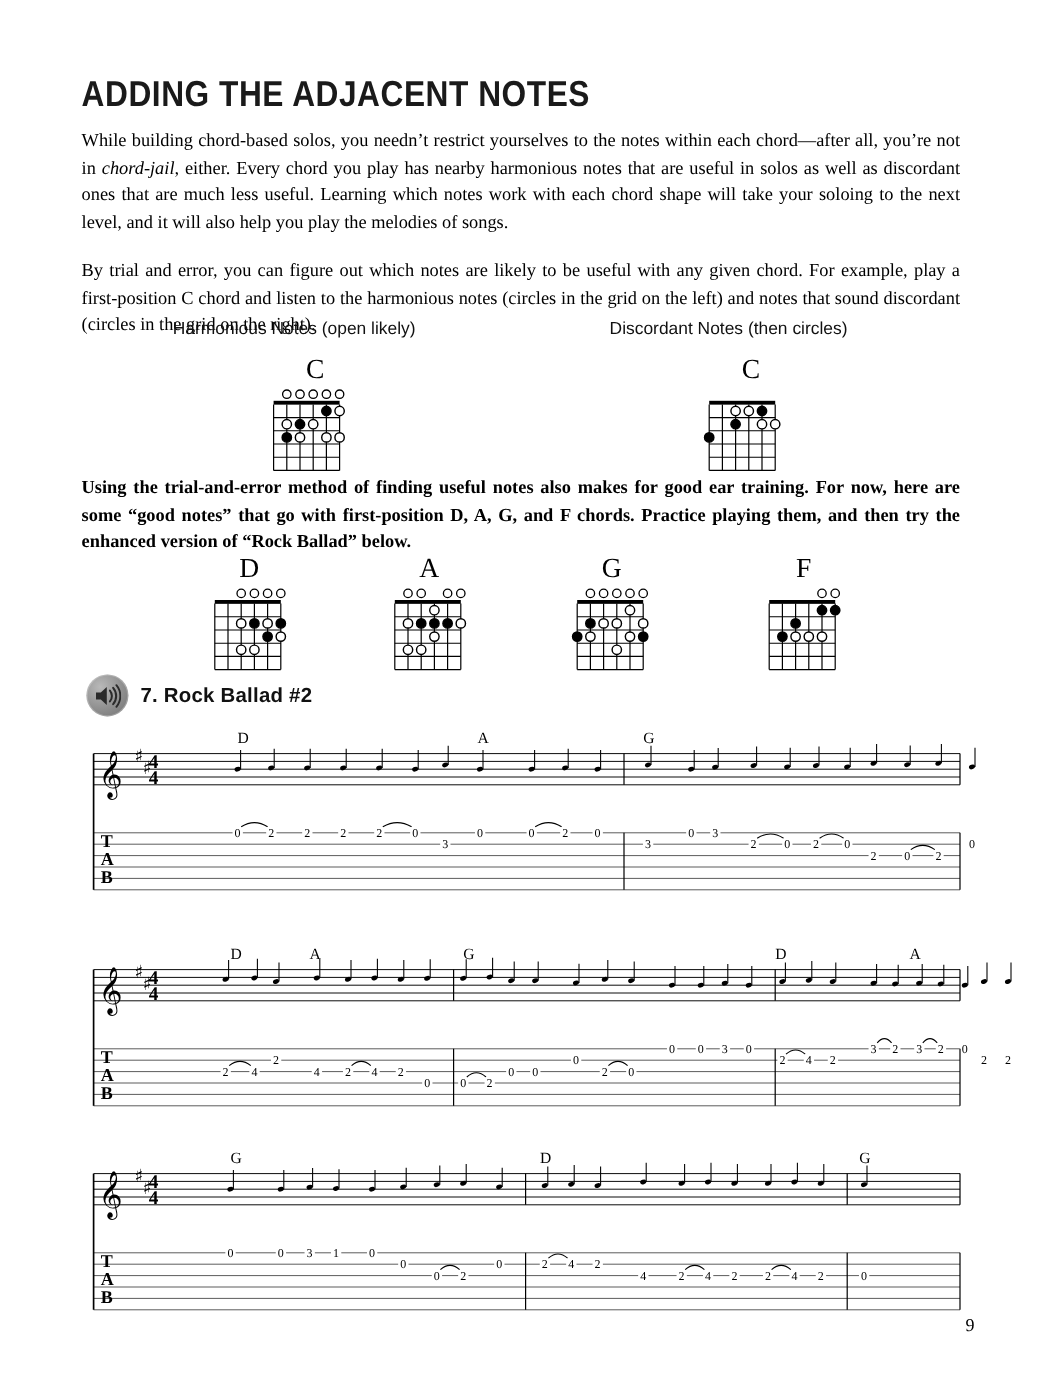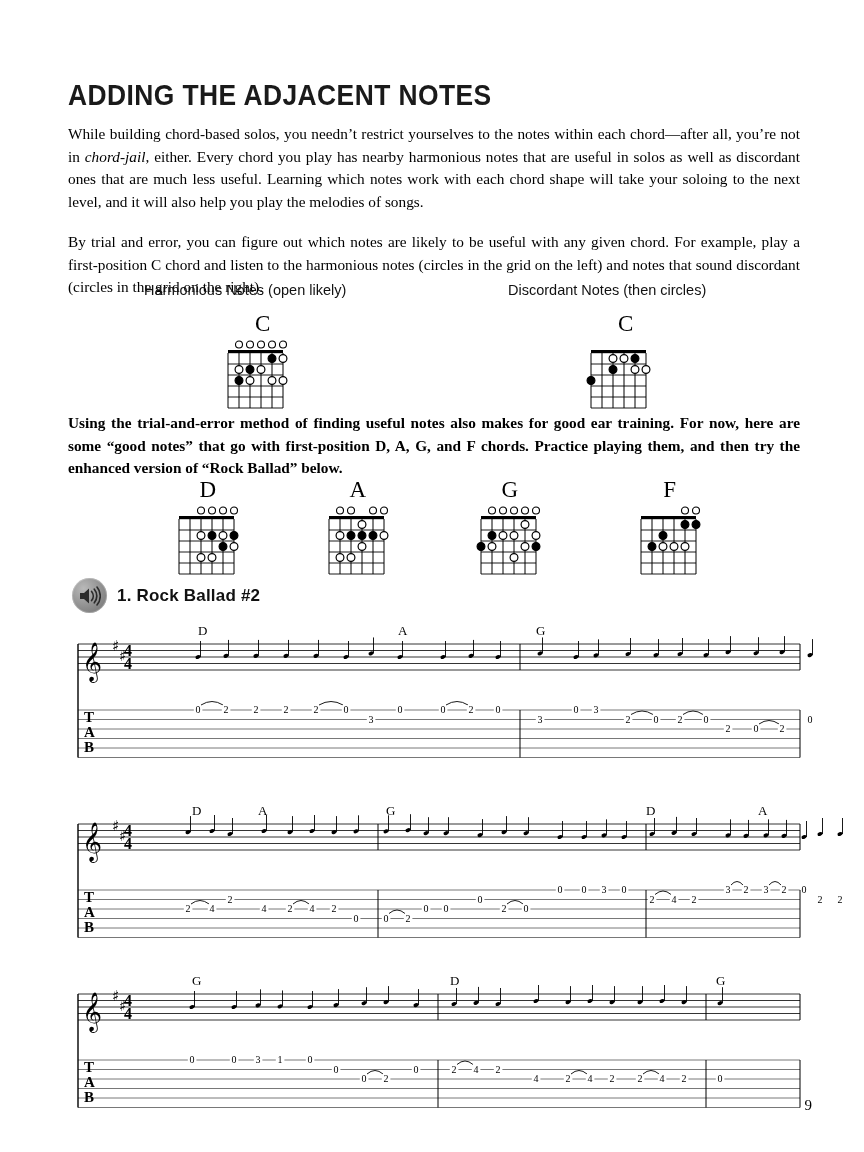--- a/index.html
+++ b/index.html
@@ -1,21 +1,21 @@
 <!DOCTYPE html>
 <html><head>
 <meta charset="utf-8">
 <style>
   html,body{margin:0;padding:0;}
   body{
     width:864px;height:1152px;background:#ffffff;
     font-family:"Liberation Serif", serif;
     color:#000;position:relative;overflow:hidden;
   }
-  .page{position:absolute;inset:0;margin-top:16px;}
+  .page{position:absolute;inset:0;}
 
   
   .chapter-title{
     position:absolute;left:68px;top:62px;
     font-family:"Liberation Sans", sans-serif;
     font-weight:bold;font-size:30px;letter-spacing:0.5px;
     transform:scaleX(0.88);transform-origin:left center;
     color:#1a1a1a;
     text-shadow:0.4px 0 0 rgba(255,255,255,.55), -0.4px 0.3px 0 rgba(255,255,255,.35);
   }
@@ -274,21 +274,21 @@
 
   <div class="track-head">
     <div class="audio-icon">
       <svg width="23" height="20" viewBox="0 0 23 20" aria-hidden="true">
         <path d="M2 7 h4 L11 2.5 v15 L6 13 H2 Z" fill="#2b2b2b"></path>
         <path d="M13.6 5.5 a7 7 0 0 1 0 9" stroke="#2b2b2b" stroke-width="1.7" fill="none" stroke-linecap="round"></path>
         <path d="M16.3 3.2 a10.5 10.5 0 0 1 0 13.6" stroke="#2b2b2b" stroke-width="1.7" fill="none" stroke-linecap="round"></path>
         <path d="M19 1 a14 14 0 0 1 0 18" stroke="#2b2b2b" stroke-width="1.6" fill="none" stroke-linecap="round"></path>
       </svg>
     </div>
-    <div class="track-title">1. Rock Ballad #2</div>
+    <div class="track-title">7. Rock Ballad #2</div>
   </div>
 
   <div class="system" id="system-1" style="top:606px;">
       <svg width="736" height="148" viewBox="0 0 736 148">
         <line x1="10" y1="22" x2="732" y2="22" stroke="#000" stroke-width="0.8"></line>
         <line x1="10" y1="28.5" x2="732" y2="28.5" stroke="#000" stroke-width="0.8"></line>
         <line x1="10" y1="35" x2="732" y2="35" stroke="#000" stroke-width="0.8"></line>
         <line x1="10" y1="41.5" x2="732" y2="41.5" stroke="#000" stroke-width="0.8"></line>
         <line x1="10" y1="48" x2="732" y2="48" stroke="#000" stroke-width="0.8"></line>
         <line x1="10" y1="88" x2="732" y2="88" stroke="#555" stroke-width="0.8"></line>

